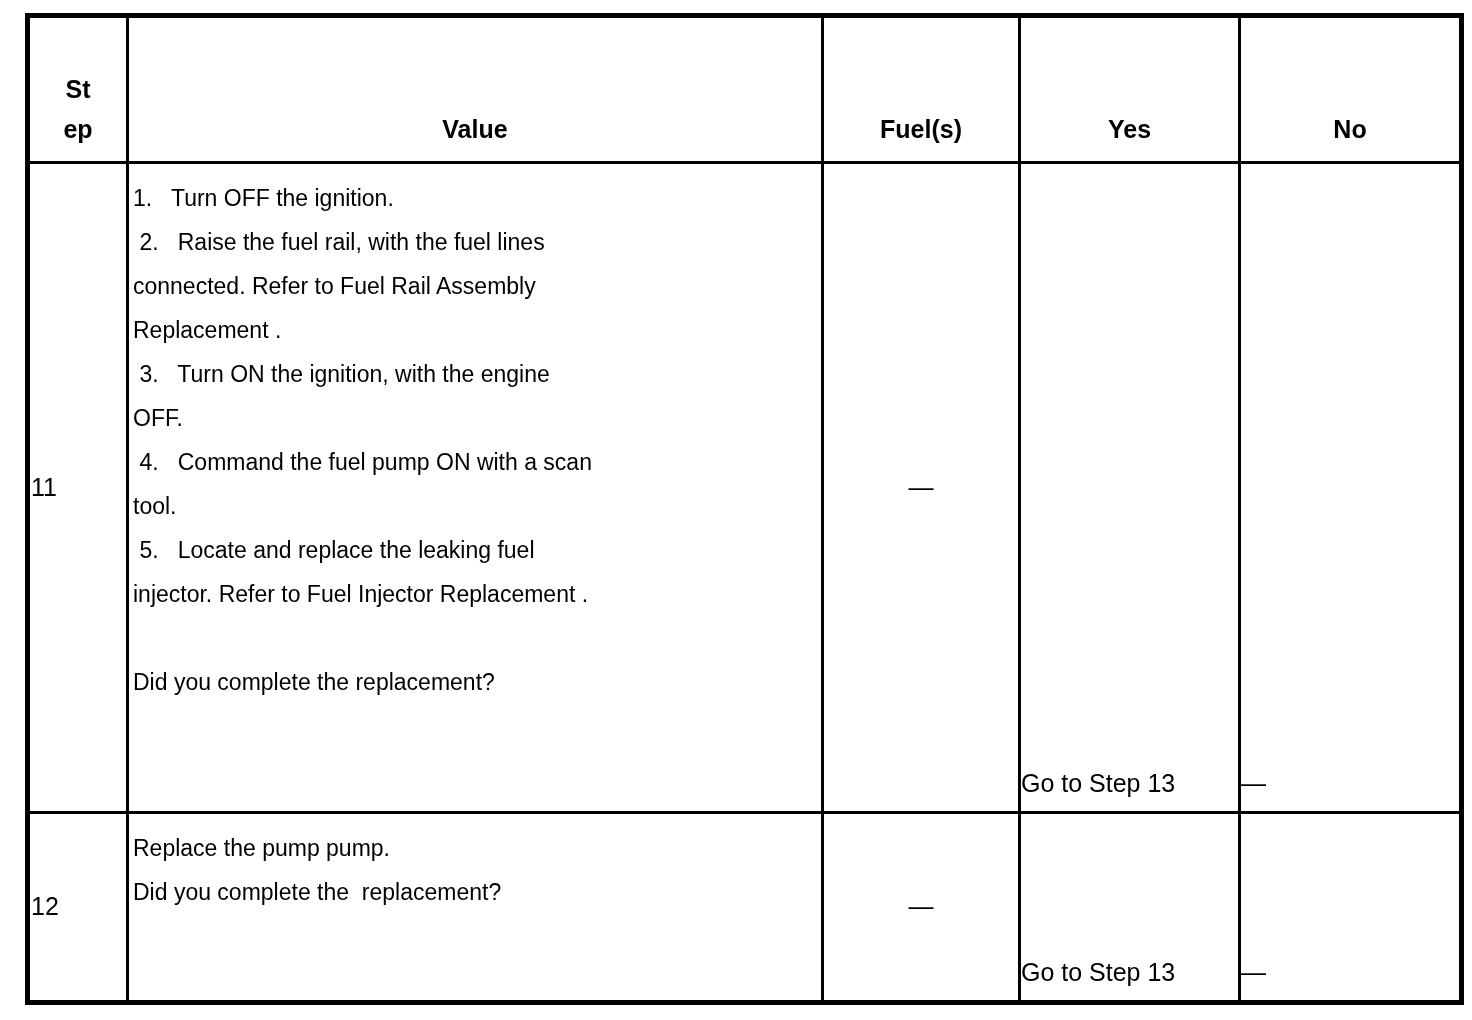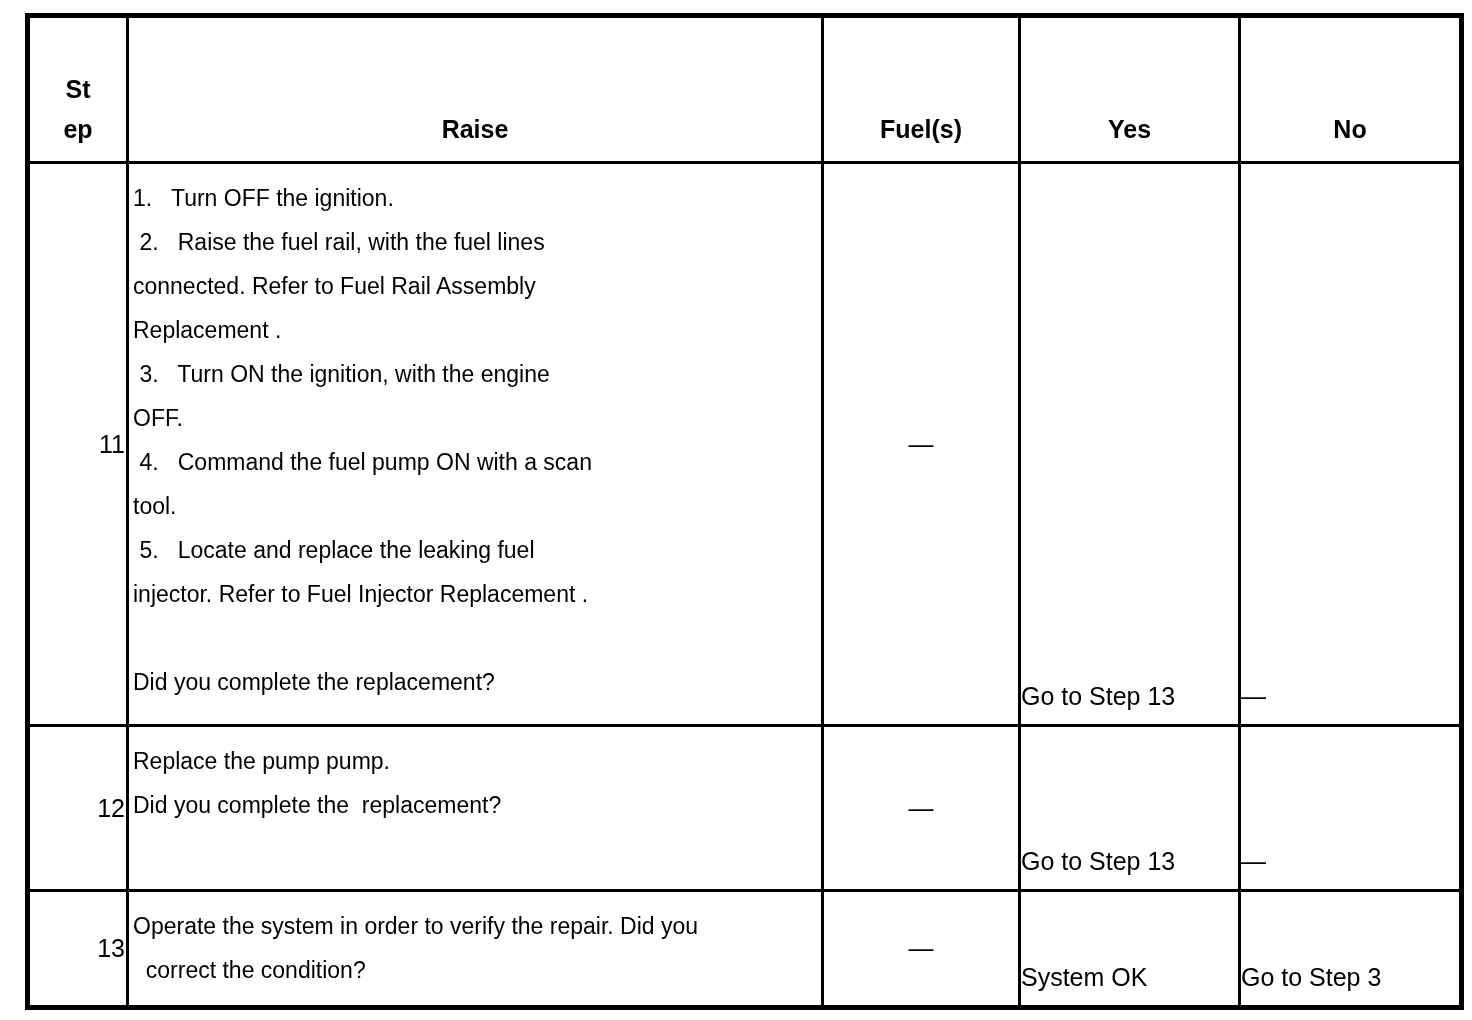--- a/index.html
+++ b/index.html
@@ -35,21 +35,21 @@
   th.hdr {
     vertical-align: bottom;
     text-align: center;
     font-weight: bold;
     font-size: 25px;
     line-height: 40px;
     padding: 0 0 12px 0;
     white-space: pre;
   }
   td.step {
-    text-align: right;
+    text-align: left;
     vertical-align: middle;
     font-size: 25px;
   }
   td.action {
     vertical-align: top;
     text-align: left;
     padding: 12px 2px 0 4px;
     font-size: 23px;
     line-height: 44px;
     white-space: pre;
@@ -75,43 +75,36 @@
     <colgroup>
       <col style="width:100px">
       <col style="width:695px">
       <col style="width:197px">
       <col style="width:220px">
       <col style="width:222px">
     </colgroup>
     <thead>
       <tr style="height:147px">
         <th class="hdr"><div>St</div><div>ep</div></th>
-        <th class="hdr">Raise</th>
+        <th class="hdr">Value</th>
         <th class="hdr">Fuel(s)</th>
         <th class="hdr">Yes</th>
         <th class="hdr">No</th>
       </tr>
     </thead>
     <tbody>
       <tr style="height:563px">
         <td class="step">11</td>
         <td class="action"><div>1.   Turn OFF the ignition.</div><div> 2.   Raise the fuel rail, with the fuel lines</div><div>connected. Refer to Fuel Rail Assembly</div><div>Replacement .</div><div> 3.   Turn ON the ignition, with the engine</div><div>OFF.</div><div> 4.   Command the fuel pump ON with a scan</div><div>tool.</div><div> 5.   Locate and replace the leaking fuel</div><div>injector. Refer to Fuel Injector Replacement .</div><div>&nbsp;</div><div>Did you complete the replacement?</div></td>
         <td class="value">—</td>
         <td class="yesno">Go to Step 13</td>
         <td class="yesno">—</td>
       </tr>
       <tr style="height:165px">
         <td class="step">12</td>
         <td class="action"><div>Replace the pump pump.</div><div>Did you complete the  replacement?</div></td>
         <td class="value">—</td>
         <td class="yesno">Go to Step 13</td>
         <td class="yesno">—</td>
       </tr>
-      <tr style="height:117px">
-        <td class="step">13</td>
-        <td class="action"><div>Operate the system in order to verify the repair. Did you</div><div>  correct the condition?</div></td>
-        <td class="value">—</td>
-        <td class="yesno">System OK</td>
-        <td class="yesno">Go to Step 3</td>
-      </tr>
     </tbody>
   </table>
 </div>
 
 </body></html>

